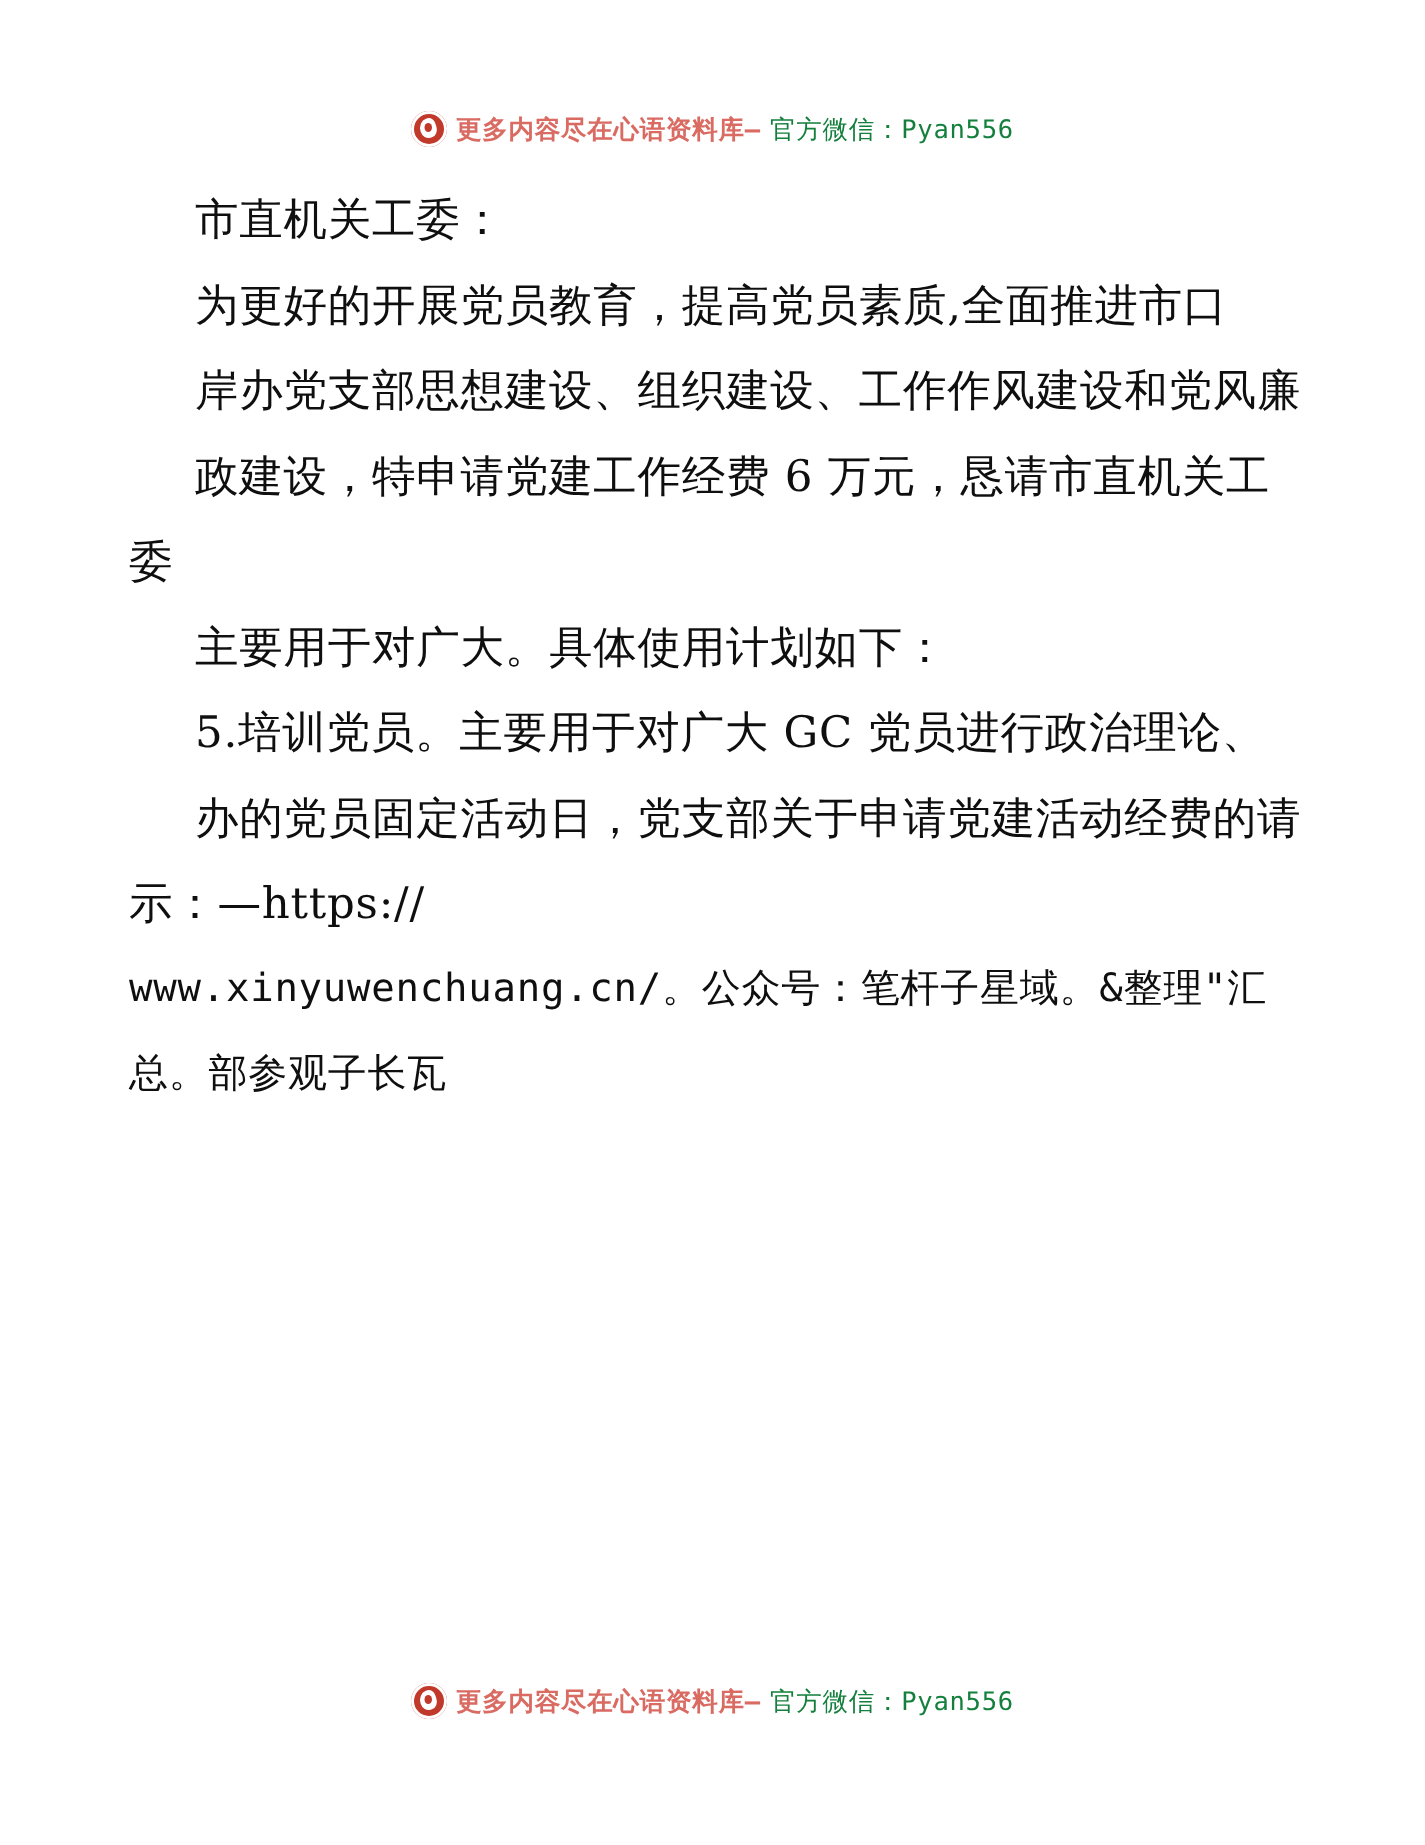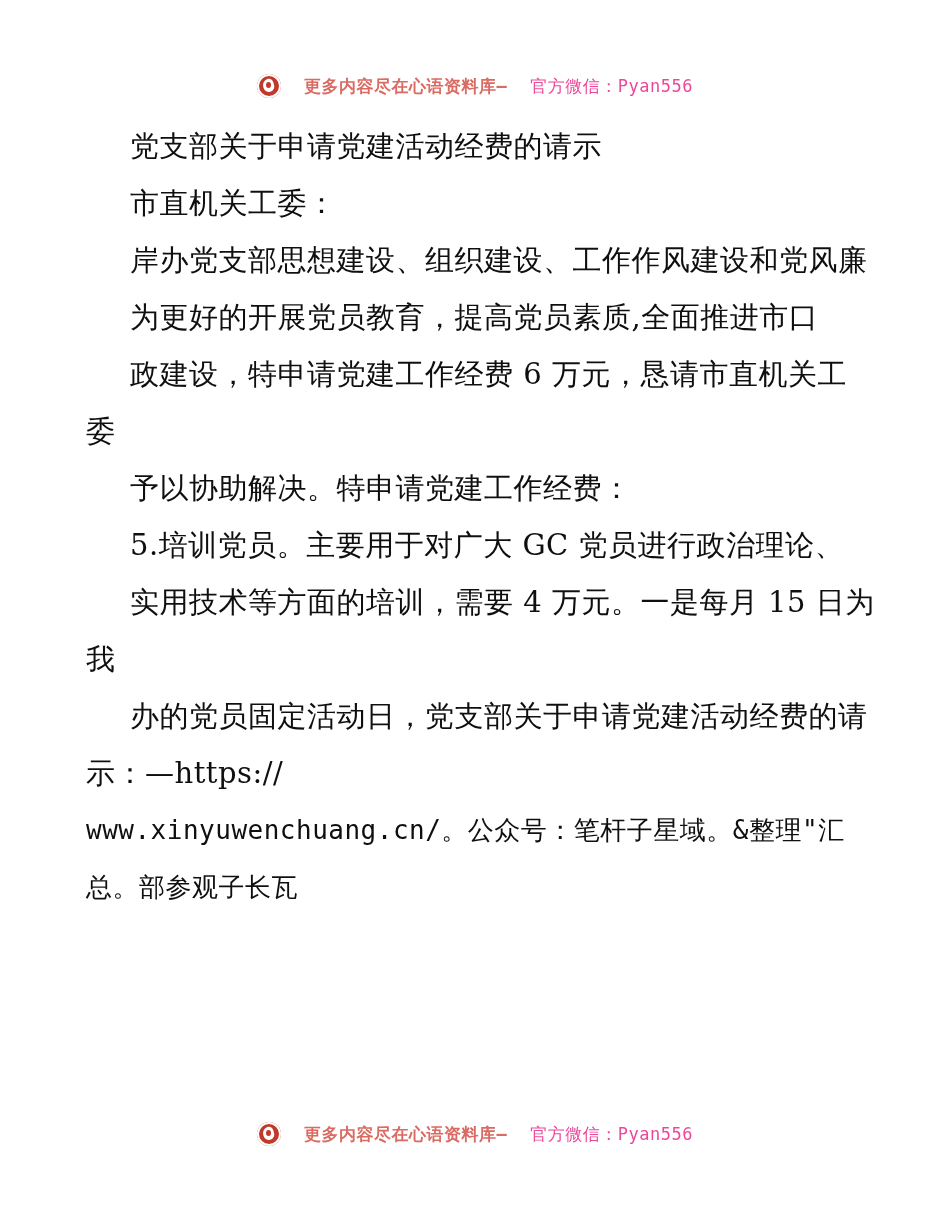--- a/index.html
+++ b/index.html
@@ -23,21 +23,21 @@
     background: #ffffff;
   }
   
   .wm {
     position: absolute;
     left: 0;
     width: 950px;
     display: flex;
     align-items: center;
     justify-content: center;
-    gap: 23px;
+    gap: 6px;
     font-family: "DejaVu Sans Mono", monospace;
     font-size: 17px;
     letter-spacing: 0.5px;
     white-space: nowrap;
   }
   .wm-top { top: 74px; }
   .wm-bottom { top: 1122px; }
   .wm-logo {
     width: 24px;
     height: 24px;
@@ -66,21 +66,21 @@
     width: 5px;
     height: 6px;
     border-radius: 50%;
     background: #c0392b;
   }
   .wm-text-a {
     color: #d96b63;
     font-weight: bold;
   }
   .wm-text-b {
-    color: #ec4899;
+    color: #15803d;
   }
   
   .doc {
     position: absolute;
     left: 86px;
     top: 118px;
     width: 790px;
   }
   .para {
     font-size: 29px;
@@ -101,28 +101,26 @@
 
 <div class="page">
 
   <div class="wm wm-top">
     <span class="wm-logo"></span>
     <span class="wm-text-a">更多内容尽在心语资料库—</span>
     <span class="wm-text-b">官方微信：Pyan556</span>
   </div>
 
   <div class="doc">
-    <p class="para">党支部关于申请党建活动经费的请示</p>
     <p class="para">市直机关工委：</p>
+    <p class="para">为更好的开展党员教育，提高党员素质,全面推进市口</p>
     <p class="para">岸办党支部思想建设、组织建设、工作作风建设和党风廉</p>
-    <p class="para">为更好的开展党员教育，提高党员素质,全面推进市口</p>
     <p class="para">政建设，特申请党建工作经费 6 万元，恳请市直机关工委</p>
-    <p class="para">予以协助解决。特申请党建工作经费：</p>
+    <p class="para">主要用于对广大。具体使用计划如下：</p>
     <p class="para">5.培训党员。主要用于对广大 GC 党员进行政治理论、</p>
-    <p class="para">实用技术等方面的培训，需要 4 万元。一是每月 15 日为我</p>
     <p class="para">办的党员固定活动日，党支部关于申请党建活动经费的请示：—https://</p>
     <p class="para no-indent mono">www.xinyuwenchuang.cn/。公众号：笔杆子星域。&amp;整理"汇总。部参观子长瓦</p>
   </div>
 
   <div class="wm wm-bottom">
     <span class="wm-logo"></span>
     <span class="wm-text-a">更多内容尽在心语资料库—</span>
     <span class="wm-text-b">官方微信：Pyan556</span>
   </div>
 

